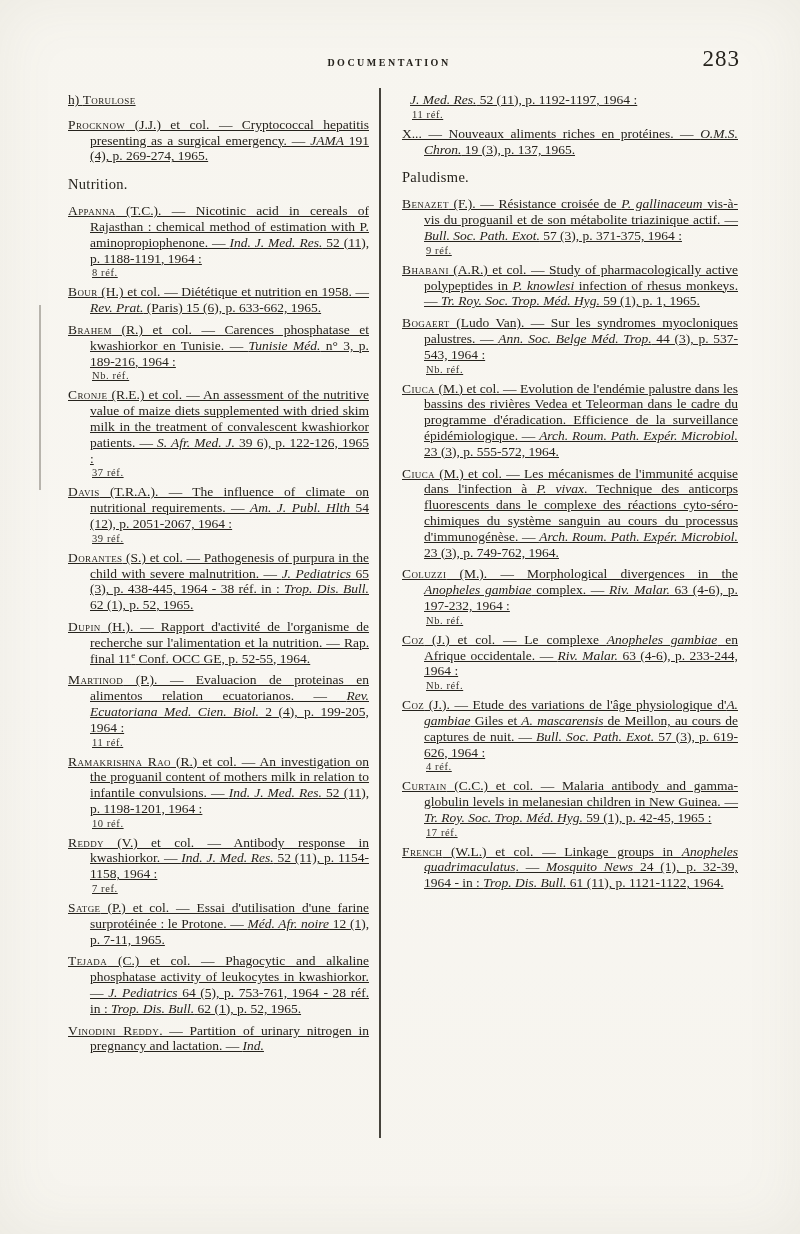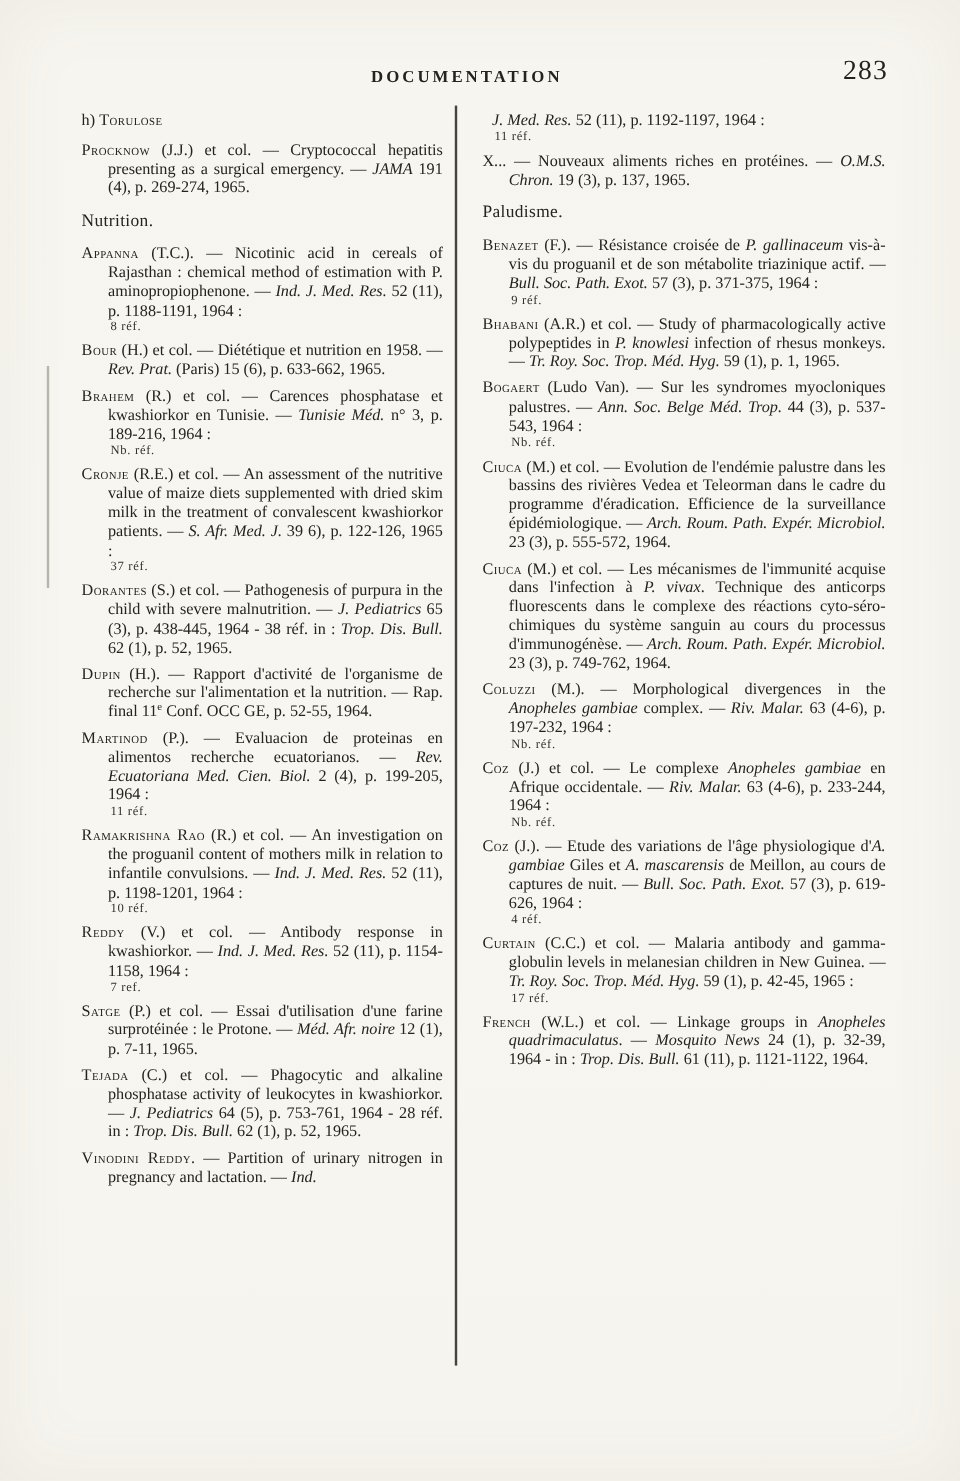--- a/index.html
+++ b/index.html
@@ -11,21 +11,21 @@
     position:relative;
     overflow:hidden;
   }
   .page{
     position:absolute;inset:0;
     background:linear-gradient(180deg,#f7f5ef 0%,#f8f6f1 55%,#f6f4ee 100%);
     box-shadow:inset 0 0 60px rgba(120,110,90,0.08);
   }
   .page-header-title{
     position:absolute;top:57px;left:389px;transform:translateX(-50%);
-    font-weight:bold;font-size:14px;letter-spacing:2.5px;white-space:nowrap;
+    font-weight:bold;font-size:10px;letter-spacing:2.5px;white-space:nowrap;
   }
   .page-number{
     position:absolute;top:46px;right:60px;
     font-size:23px;letter-spacing:1px;margin-left:47px;
   }
   .column{
     position:absolute;top:92px;
   }
   .column-left{left:68px;width:301px;}
   .column-right{left:402px;width:336px;}
@@ -34,21 +34,21 @@
     background:#46433c;
   }
   .scan-artifact{
     position:absolute;left:39px;top:305px;width:2px;height:185px;
     background:#6a665c;opacity:.45;
   }
   .entry{
     margin:0 0 6px 0;
     padding-left:22px;text-indent:-22px;
     text-align:justify;
-    font-size:13.5px;line-height:15.8px;
+    font-size:13.5px;line-height:15.8px;text-decoration:underline;
   }
   .entry.subheading{margin-bottom:9px;}
   .entry.continuation{padding-left:8px;text-indent:0;}
   .section-heading{
     margin:12px 0 10px 0;
     font-size:14.5px;font-weight:normal;letter-spacing:0.3px;
   }
   .seg-sc{font-variant:small-caps;letter-spacing:0.4px;}
   .seg-it{font-style:italic;}
   .seg-sup{vertical-align:super;font-size:9px;line-height:0;}
@@ -68,23 +68,24 @@
   <div class="divider"></div>
   <div class="scan-artifact"></div>
   <div class="column column-left">
       <p class="entry subheading"><span class="seg-pl">h) </span><span class="seg-sc">Torulose</span></p>
       <p class="entry"><span class="seg-sc">Procknow</span><span class="seg-pl"> (J.J.) et col. — Cryptococcal hepatitis presenting as a surgical emergency. — </span><span class="seg-it">JAMA</span><span class="seg-pl"> 191 (4), p. 269-274, 1965.</span></p>
       <h2 class="section-heading">Nutrition.</h2>
       <p class="entry"><span class="seg-sc">Appanna</span><span class="seg-pl"> (T.C.). — Nicotinic acid in cereals of Rajasthan : chemical method of estimation with P. aminopropiophenone. — </span><span class="seg-it">Ind. J. Med. Res.</span><span class="seg-pl"> 52 (11), p. 1188-1191, 1964 :</span><span class="ref-line">8 réf.</span></p>
       <p class="entry"><span class="seg-sc">Bour</span><span class="seg-pl"> (H.) et col. — Diététique et nutrition en 1958. — </span><span class="seg-it">Rev. Prat.</span><span class="seg-pl"> (Paris) 15 (6), p. 633-662, 1965.</span></p>
       <p class="entry"><span class="seg-sc">Brahem</span><span class="seg-pl"> (R.) et col. — Carences phosphatase et kwashiorkor en Tunisie. — </span><span class="seg-it">Tunisie Méd.</span><span class="seg-pl"> n° 3, p. 189-216, 1964 :</span><span class="ref-line">Nb. réf.</span></p>
       <p class="entry"><span class="seg-sc">Cronje</span><span class="seg-pl"> (R.E.) et col. — An assessment of the nutritive value of maize diets supplemented with dried skim milk in the treatment of convalescent kwashiorkor patients. — </span><span class="seg-it">S. Afr. Med. J.</span><span class="seg-pl"> 39 6), p. 122-126, 1965 :</span><span class="ref-line">37 réf.</span></p>
+      <p class="entry"><span class="seg-sc">Davis</span><span class="seg-pl"> (T.R.A.). — The influence of climate on nutritional requirements. — </span><span class="seg-it">Am. J. Publ. Hlth</span><span class="seg-pl"> 54 (12), p. 2051-2067, 1964 :</span><span class="ref-line">39 réf.</span></p>
       <p class="entry"><span class="seg-sc">Dorantes</span><span class="seg-pl"> (S.) et col. — Pathogenesis of purpura in the child with severe malnutrition. — </span><span class="seg-it">J. Pediatrics</span><span class="seg-pl"> 65 (3), p. 438-445, 1964 - 38 réf. in : </span><span class="seg-it">Trop. Dis. Bull.</span><span class="seg-pl"> 62 (1), p. 52, 1965.</span></p>
       <p class="entry"><span class="seg-sc">Dupin</span><span class="seg-pl"> (H.). — Rapport d'activité de l'organisme de recherche sur l'alimentation et la nutrition. — Rap. final 11</span><span class="seg-sup">e</span><span class="seg-pl"> Conf. OCC GE, p. 52-55, 1964.</span></p>
-      <p class="entry"><span class="seg-sc">Martinod</span><span class="seg-pl"> (P.). — Evaluacion de proteinas en alimentos recherche ecuatorianos. — </span><span class="seg-it">Rev. Ecuatoriana Med. Cien. Biol.</span><span class="seg-pl"> 2 (4), p. 199-205, 1964 :</span><span class="ref-line">11 réf.</span></p>
+      <p class="entry"><span class="seg-sc">Martinod</span><span class="seg-pl"> (P.). — Evaluacion de proteinas en alimentos relation ecuatorianos. — </span><span class="seg-it">Rev. Ecuatoriana Med. Cien. Biol.</span><span class="seg-pl"> 2 (4), p. 199-205, 1964 :</span><span class="ref-line">11 réf.</span></p>
       <p class="entry"><span class="seg-sc">Ramakrishna Rao</span><span class="seg-pl"> (R.) et col. — An investigation on the proguanil content of mothers milk in relation to infantile convulsions. — </span><span class="seg-it">Ind. J. Med. Res.</span><span class="seg-pl"> 52 (11), p. 1198-1201, 1964 :</span><span class="ref-line">10 réf.</span></p>
       <p class="entry"><span class="seg-sc">Reddy</span><span class="seg-pl"> (V.) et col. — Antibody response in kwashiorkor. — </span><span class="seg-it">Ind. J. Med. Res.</span><span class="seg-pl"> 52 (11), p. 1154-1158, 1964 :</span><span class="ref-line">7 ref.</span></p>
       <p class="entry"><span class="seg-sc">Satge</span><span class="seg-pl"> (P.) et col. — Essai d'utilisation d'une farine surprotéinée : le Protone. — </span><span class="seg-it">Méd. Afr. noire</span><span class="seg-pl"> 12 (1), p. 7-11, 1965.</span></p>
       <p class="entry"><span class="seg-sc">Tejada</span><span class="seg-pl"> (C.) et col. — Phagocytic and alkaline phosphatase activity of leukocytes in kwashiorkor. — </span><span class="seg-it">J. Pediatrics</span><span class="seg-pl"> 64 (5), p. 753-761, 1964 - 28 réf. in : </span><span class="seg-it">Trop. Dis. Bull.</span><span class="seg-pl"> 62 (1), p. 52, 1965.</span></p>
       <p class="entry"><span class="seg-sc">Vinodini Reddy</span><span class="seg-pl">. — Partition of urinary nitrogen in pregnancy and lactation. — </span><span class="seg-it">Ind.</span></p>
     </div>
   <div class="column column-right">
       <p class="entry continuation"><span class="seg-it">J. Med. Res.</span><span class="seg-pl"> 52 (11), p. 1192-1197, 1964 :</span><span class="ref-line">11 réf.</span></p>
       <p class="entry"><span class="seg-pl">X... — Nouveaux aliments riches en protéines. — </span><span class="seg-it">O.M.S. Chron.</span><span class="seg-pl"> 19 (3), p. 137, 1965.</span></p>
       <h2 class="section-heading">Paludisme.</h2>

